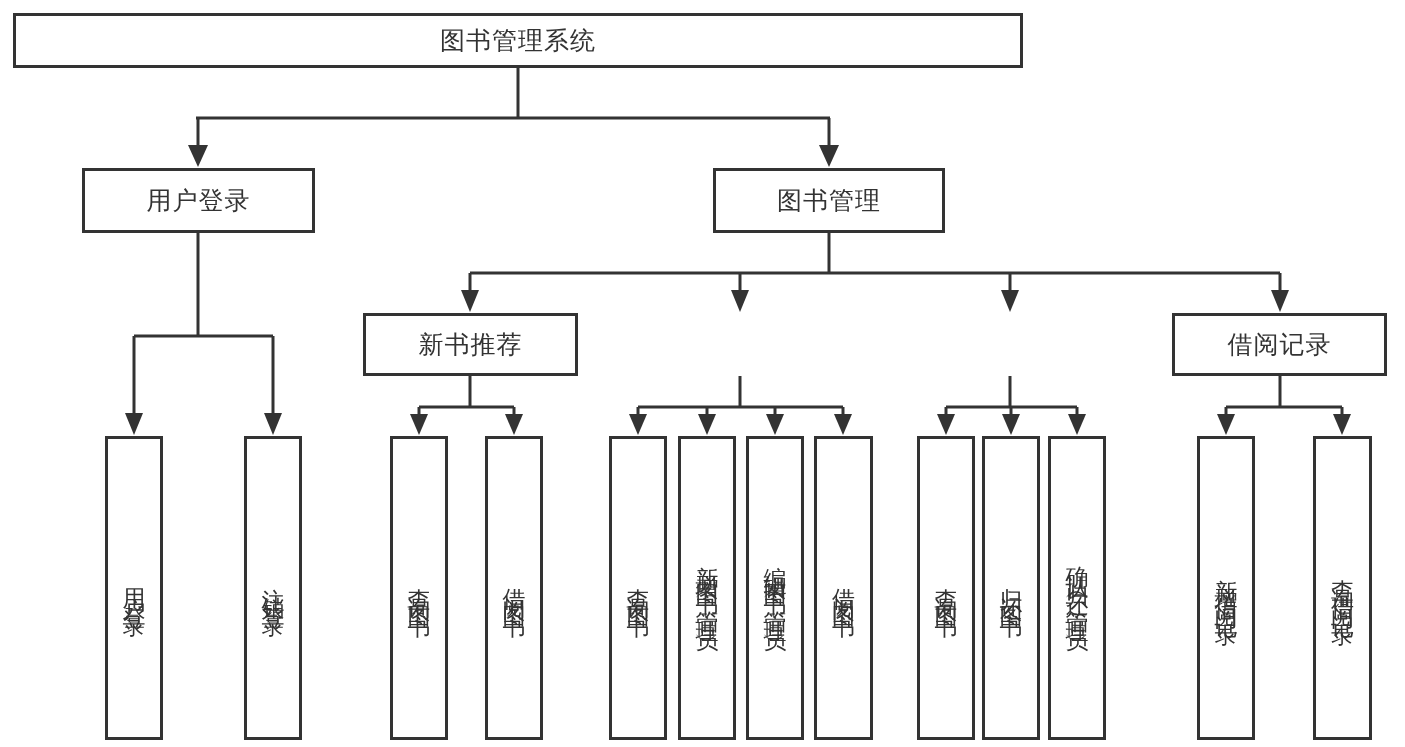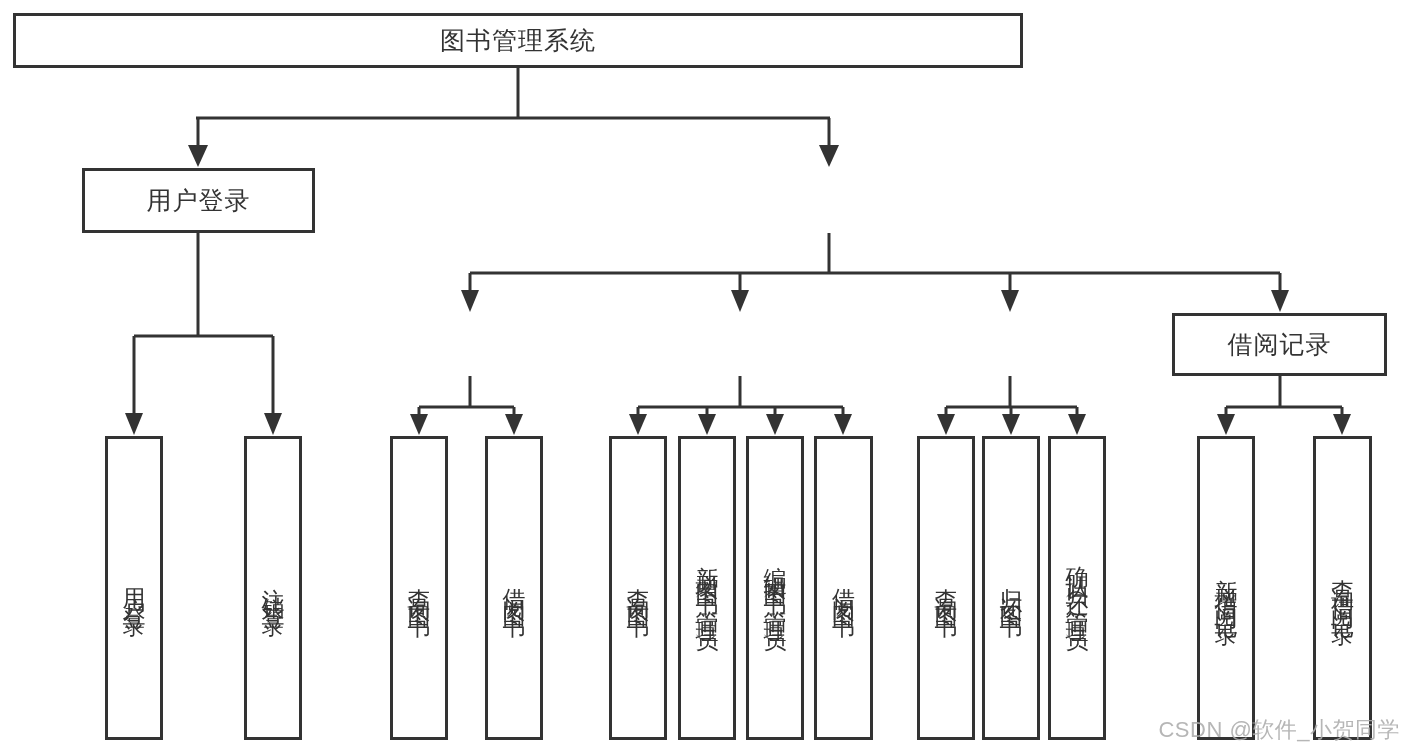--- a/index.html
+++ b/index.html
@@ -92,21 +92,27 @@
     <polygon points="1333,414 1351,414 1342,435"></polygon>
   </svg>
 
   <div class="node h" style="left:13px;top:13px;width:1010px;height:55px">
     <span class="lbl">图书管理系统</span>
   </div>
 
   <div class="node h" style="left:82px;top:168px;width:233px;height:65px">
     <span class="lbl">用户登录</span>
   </div>
+  <div class="node h" style="left:713px;top:168px;width:232px;height:65px">
+    <span class="lbl">图书管理</span>
+  </div>
 
+  <div class="node h" style="left:363px;top:313px;width:215px;height:63px">
+    <span class="lbl">新书推荐</span>
+  </div>
   <div class="node h" style="left:1172px;top:313px;width:215px;height:63px">
     <span class="lbl">借阅记录</span>
   </div>
 
   <div class="node v" style="left:105px;top:436px;width:58px;height:304px">
     <span class="lbl">用户登录</span>
   </div>
   <div class="node v" style="left:244px;top:436px;width:58px;height:304px">
     <span class="lbl">注销登录</span>
   </div>
@@ -141,15 +147,14 @@
     <span class="lbl">确认归还（管理员）</span>
   </div>
 
   <div class="node v" style="left:1197px;top:436px;width:58px;height:304px">
     <span class="lbl">新增借阅记录</span>
   </div>
   <div class="node v" style="left:1313px;top:436px;width:59px;height:304px">
     <span class="lbl">查询借阅记录</span>
   </div>
 
-  <div class="watermark">CSDN @软件_小贺同学</div>
 
 </div>
 
 </body></html>

